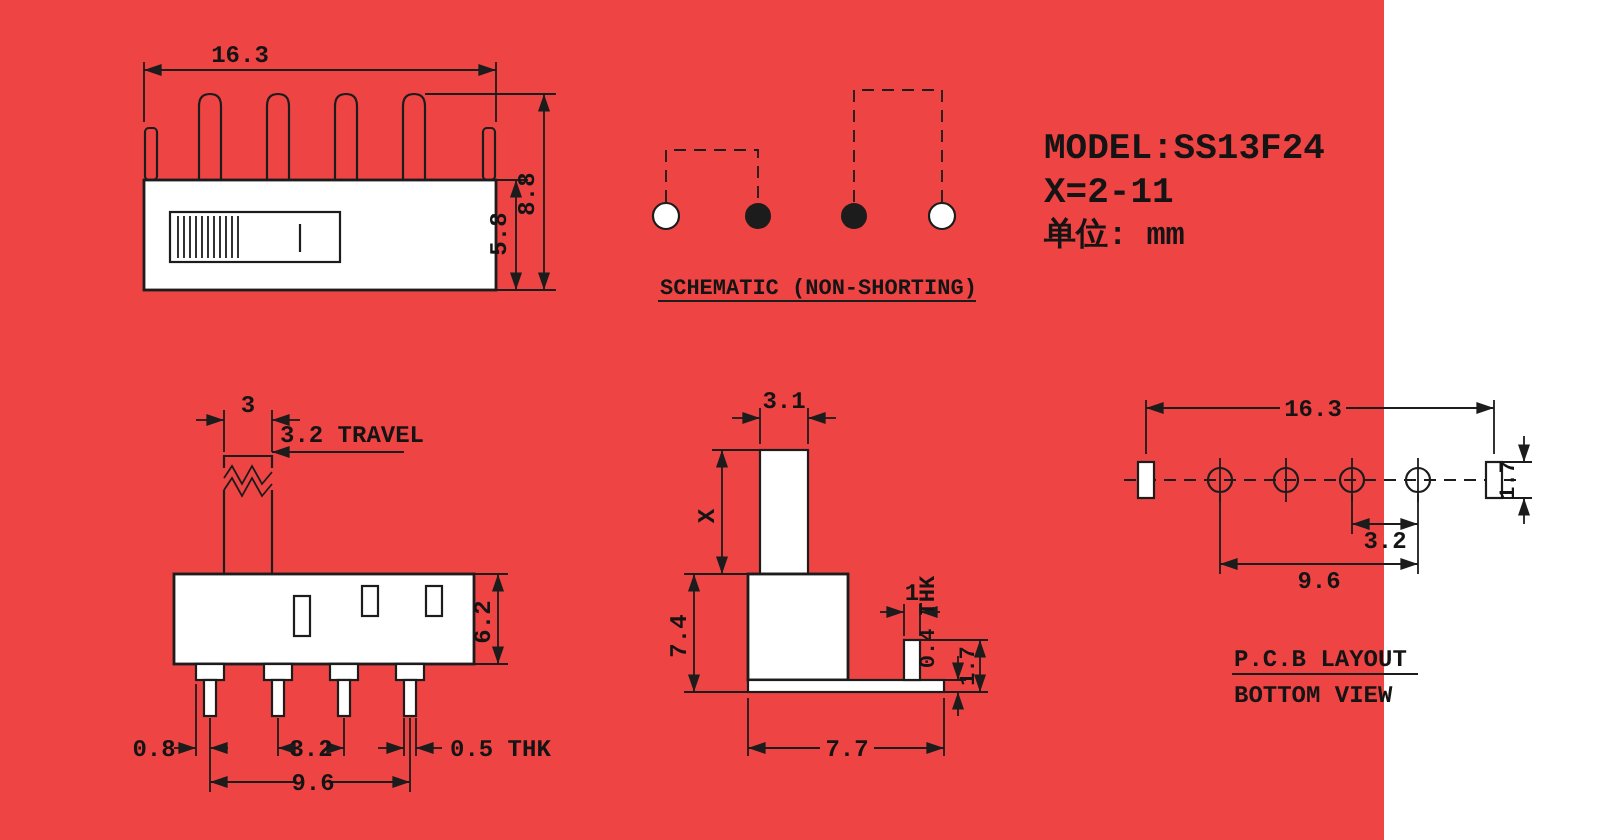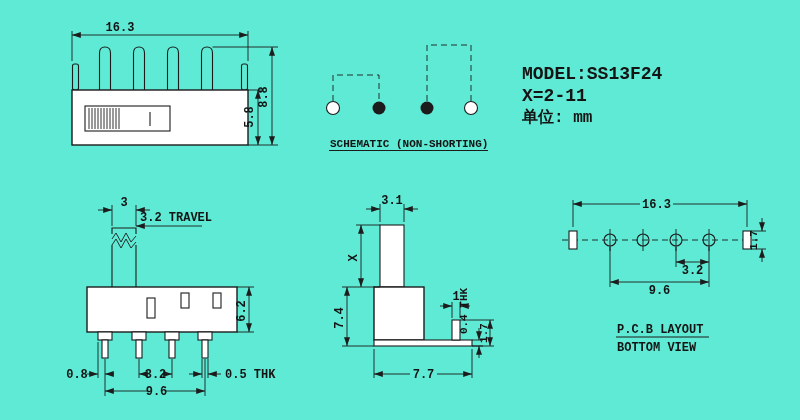--- a/index.html
+++ b/index.html
@@ -1,18 +1,18 @@
 <!DOCTYPE html>
 <html><head>
 <meta charset="utf-8">
 <style>
   * { margin:0; padding:0; box-sizing:border-box; }
   html,body { background:#ffffff; }
   body { width:800px; height:420px; overflow:hidden; }
-  .canvas { position:relative; width:800px; height:420px; background:#5eead4; }
+  .canvas { position:relative; width:692px; height:420px; background:#ef4444; }
   svg { display:block; }
   svg text {
     font-family:"Liberation Mono","DejaVu Sans Mono",monospace;
     font-weight:700;
     fill:#141414;
   }
   .t11 { font-size:11px; }
   .t12 { font-size:12px; }
   .t16 { font-size:16px; }
   .t18 { font-size:18px; }

